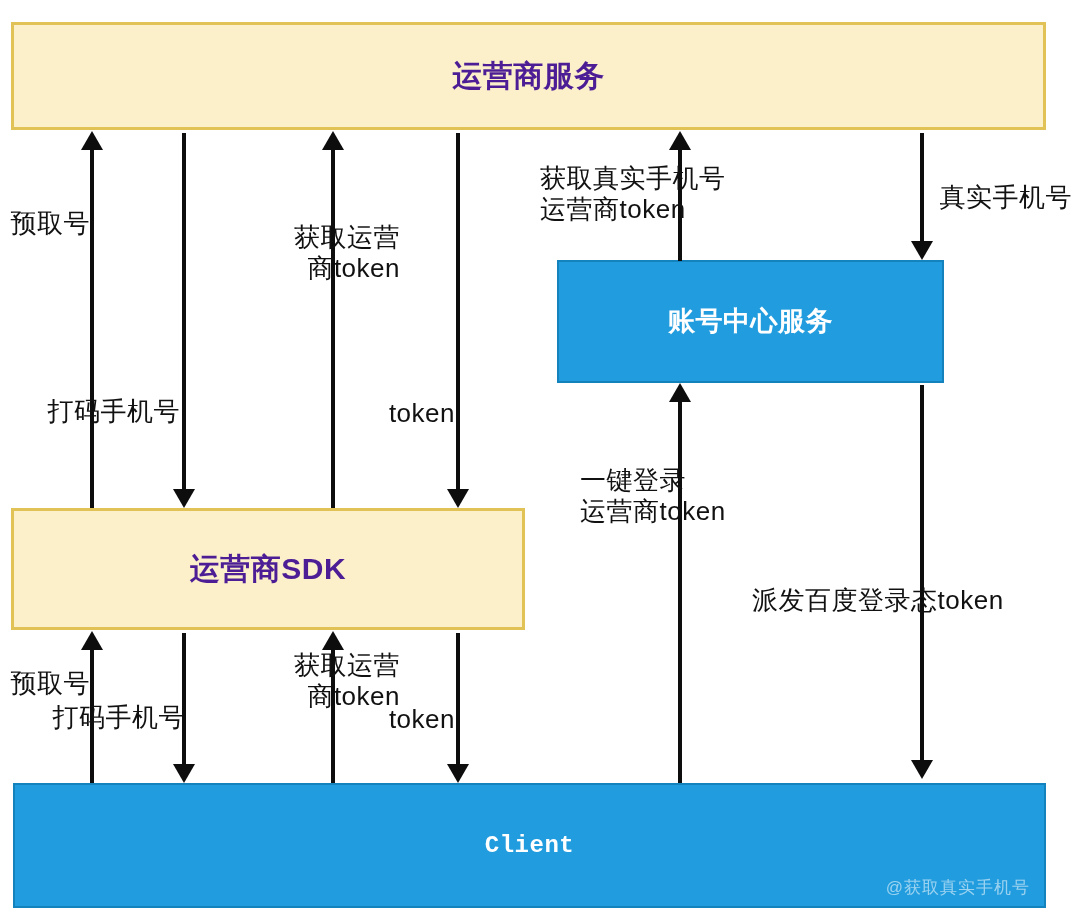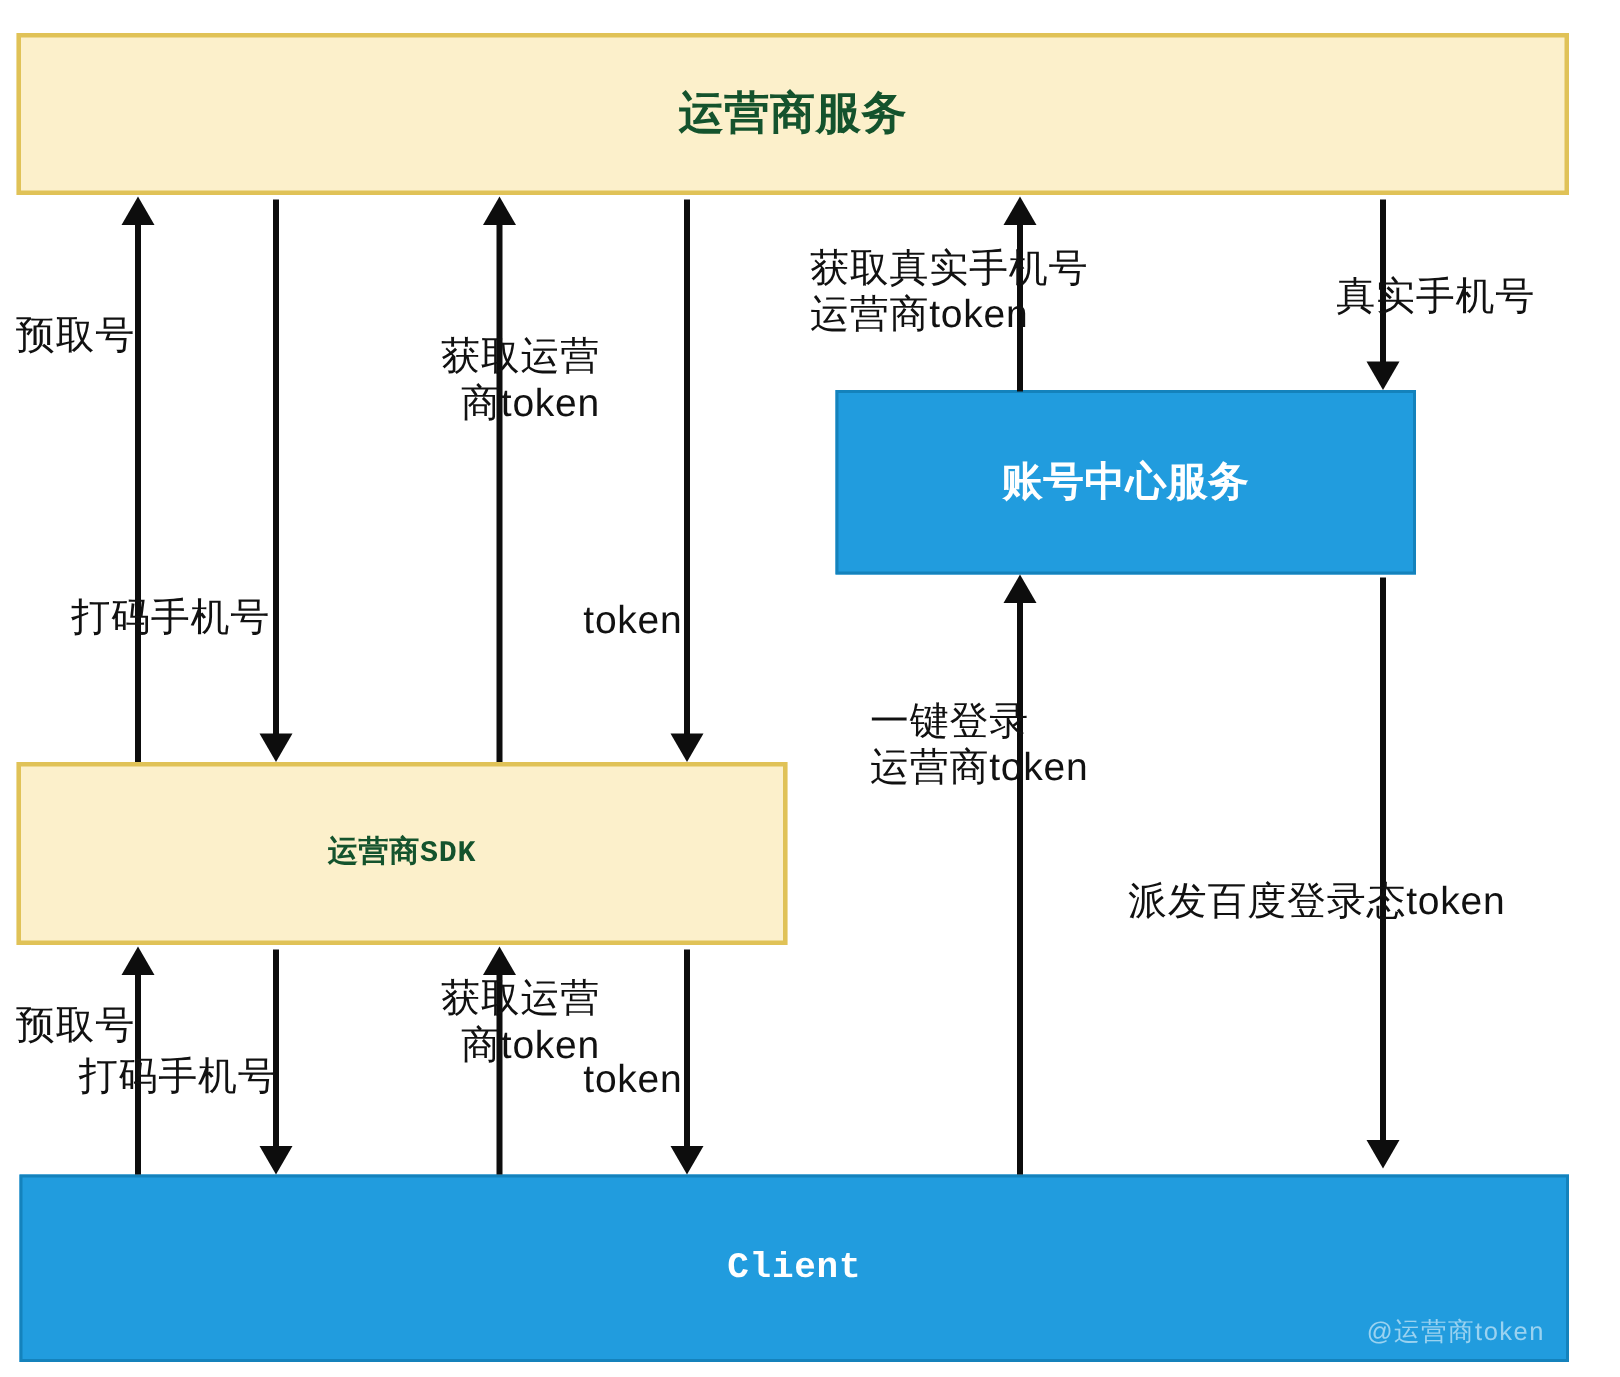--- a/index.html
+++ b/index.html
@@ -23,39 +23,39 @@
     box-sizing: border-box;
     display: flex;
     align-items: center;
     justify-content: center;
     text-align: center;
     line-height: 1.25;
   }
   .node-cream {
     background: #FCF0CB;
     border: 3px solid #E0C257;
-    color: #14532d;
+    color: #4c1d95;
   }
   .node-blue {
     background: #219CDE;
     border: 2px solid #1482BC;
     color: #ffffff;
   }
   .node-label {
     font-weight: 700;
     letter-spacing: 0.5px;
   }
   #carrier-service   { left: 11px;  top: 22px;  width: 1035px; height: 108px; }
   #carrier-service .node-label { font-size: 30px; }
 
   #account-center    { left: 557px; top: 260px; width: 387px; height: 123px; }
   #account-center .node-label { font-size: 27px; }
 
   #carrier-sdk       { left: 11px;  top: 508px; width: 514px; height: 122px; }
-  #carrier-sdk .node-label { font-size: 20px; font-family: Liberation Mono, monospace; }
+  #carrier-sdk .node-label { font-size: 30px; }
 
   #client-box        { left: 13px;  top: 783px; width: 1033px; height: 125px; }
   #client-box .node-label { font-size: 24px; font-weight: 700; font-family: Liberation Mono, monospace; }
 
   
   .conn {
     position: absolute;
     width: 0;
     border-left: 4px solid #0d0d0d;
   }
@@ -73,21 +73,21 @@
   .edge-label {
     position: absolute;
     font-size: 26px;
     color: #111111;
     line-height: 1.18;
     white-space: pre-line;
     letter-spacing: 0.5px;
     font-weight: 400;
   }
   .lbl-right { text-align: right; }
-  .lbl-left  { text-align: center; }
+  .lbl-left  { text-align: right; }
   .lbl-center{ text-align: left; }
 
   
   #watermark {
     position: absolute;
     right: 14px;
     bottom: 8px;
     font-size: 17px;
     color: rgba(255,255,255,0.55);
     letter-spacing: 1px;
@@ -106,21 +106,21 @@
   <div class="node node-blue" id="account-center">
     <span class="node-label">账号中心服务</span>
   </div>
 
   <div class="node node-cream" id="carrier-sdk">
     <span class="node-label">运营商SDK</span>
   </div>
 
   <div class="node node-blue" id="client-box">
     <span class="node-label">Client</span>
-    <span id="watermark">@运营商token</span>
+    <span id="watermark">@获取真实手机号</span>
   </div>
 
   <div class="conn" style="left:90px; top:148px; height:360px;"></div>
   <div class="arrowhead arrow-up" style="left:81px; top:131px;"></div>
   <div class="edge-label lbl-right" style="left:-20px; top:208px; width:110px;">预取号</div>
 
   <div class="conn" style="left:182px; top:133px; height:358px;"></div>
   <div class="arrowhead arrow-down" style="left:173px; top:489px;"></div>
   <div class="edge-label lbl-right" style="left:-10px; top:396px; width:190px;">打码手机号</div>
 

